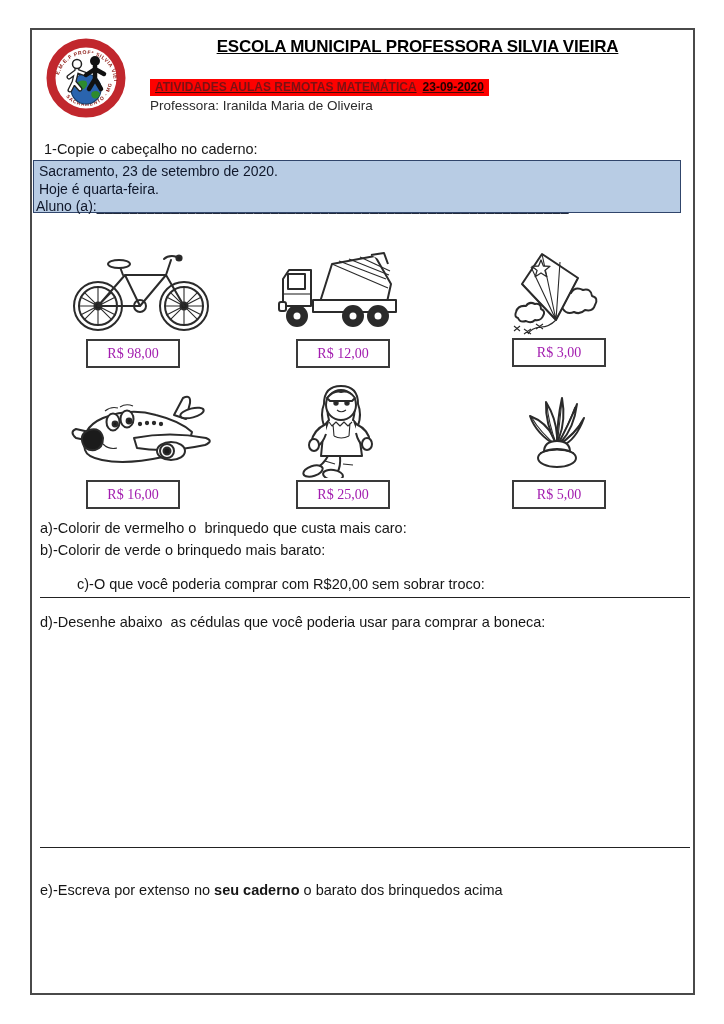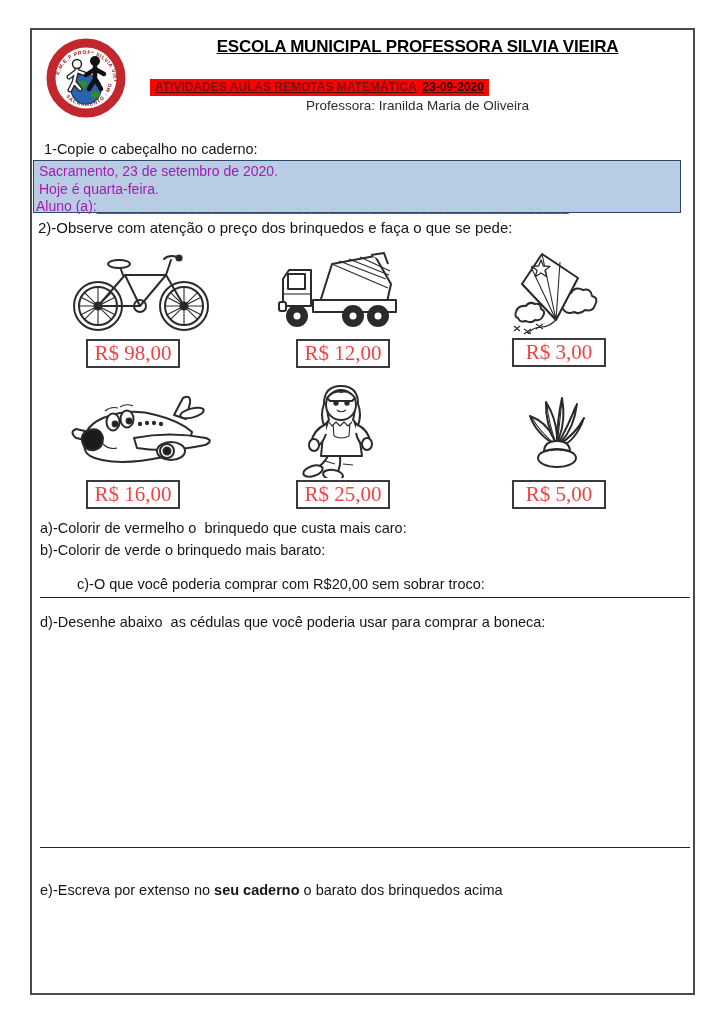--- a/index.html
+++ b/index.html
@@ -18,40 +18,40 @@
     font-size:17px;font-weight:700;letter-spacing:-0.2px;color:#000;text-decoration:underline;
   }
   .banner-wrap{position:absolute;left:150px;top:77px;width:535px;text-align:left;}
   .banner{
     display:inline-block;background:#fe0100;padding:1px 5px 2px 5px;
     font-size:12px;font-weight:700;text-decoration:underline;
     text-decoration-color:#4a0a06;color:#7b1113;
   }
   .banner .date{color:#240200;margin-left:6px;}
   .teacher{
-    position:absolute;left:150px;top:98px;width:535px;text-align:center;
+    position:absolute;left:150px;top:98px;width:535px;
     font-size:13.5px;color:#2b2b2b;
   }
   
   .q{white-space:pre-wrap;font-size:14.5px;color:#161616;}
   .q1-label{position:absolute;left:44px;top:141px;text-align:right;}
   .header-box{
     position:absolute;left:33px;top:160px;width:648px;height:53px;
     background:#b8cce4;border:1px solid #30456b;
     font-size:14px;line-height:17.5px;padding:2px 0 0 5px;box-sizing:border-box;
-    color:#a21caf;
+    color:#0f172a;
   }
   .header-box .blank{letter-spacing:0.5px;}
   .q2-label{position:absolute;left:38px;top:219px;font-size:15px;}
   
   .toy{position:absolute;}
   .price-box{
     position:absolute;width:90px;height:25px;border:2px solid #3a3a3a;
     display:flex;align-items:center;justify-content:center;background:#fff;
-    font-family:"Liberation Serif",serif;font-size:21px;color:#ef4444;
+    font-family:"Liberation Serif",serif;font-size:14px;color:#a21caf;
   }
   
   .qa{position:absolute;left:40px;}
   .answer-line{position:absolute;left:40px;width:650px;border-top:1.5px solid #222;height:0;}
   .bold{font-weight:700;}
   svg .ln{stroke:#2b2b2b;fill:none;stroke-width:2;stroke-linecap:round;stroke-linejoin:round;}
   svg .lnf{stroke:#2b2b2b;fill:#fff;stroke-width:2;stroke-linejoin:round;}
   svg .thin{stroke:#2b2b2b;fill:none;stroke-width:1.1;}
 </style>
 </head>
@@ -91,21 +91,20 @@
   <div class="teacher">Professora: Iranilda Maria de Oliveira</div>
 
   <div class="q q1-label">1-Copie o cabeçalho no caderno:</div>
 
   <div class="header-box">
     <div>Sacramento, 23 de setembro de 2020.</div>
     <div>Hoje é quarta-feira.</div>
     <div style="margin-left:-3px;"><span>Aluno (a):</span><span class="blank">_________________________________________________________</span></div>
   </div>
 
-  <div class="q q2-label">2)-Observe com atenção o preço dos brinquedos e faça o que se pede:</div>
 
   <svg class="toy" style="left:66px;top:248px;" width="150" height="86" viewBox="0 0 150 86">
     <g class="ln">
       <circle cx="32" cy="58" r="24"></circle>
         <circle cx="32" cy="58" r="19"></circle>
       <circle cx="118" cy="58" r="24"></circle>
         <circle cx="118" cy="58" r="19"></circle>
       <g class="thin">
         <path d="M13,58 H51 M32,39 V77 M18.6,44.6 L45.4,71.4 M45.4,44.6 L18.6,71.4 M14.5,49 L49.5,67 M14.5,67 L49.5,49"></path>
         <path d="M99,58 H137 M118,39 V77 M104.6,44.6 L131.4,71.4 M131.4,44.6 L104.6,71.4 M100.5,49 L135.5,67 M100.5,67 L135.5,49"></path>

